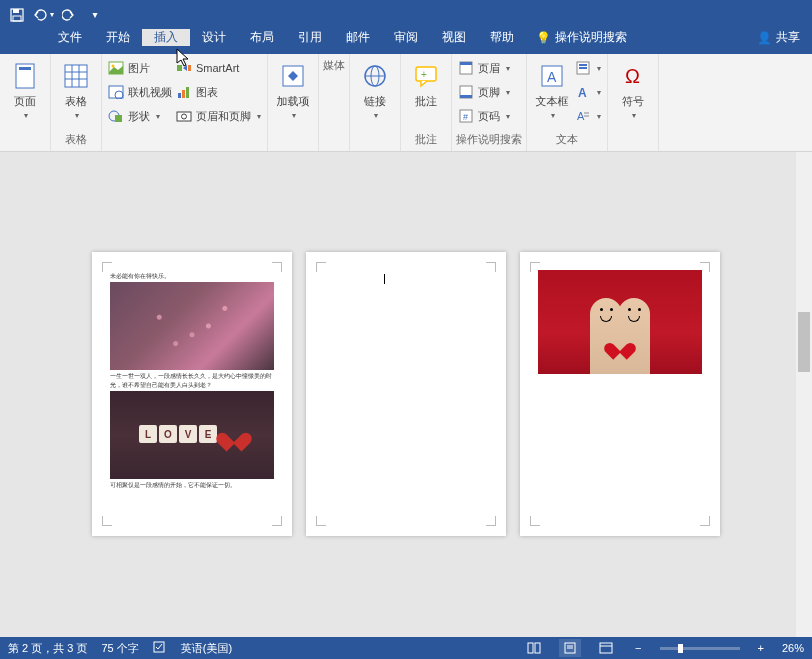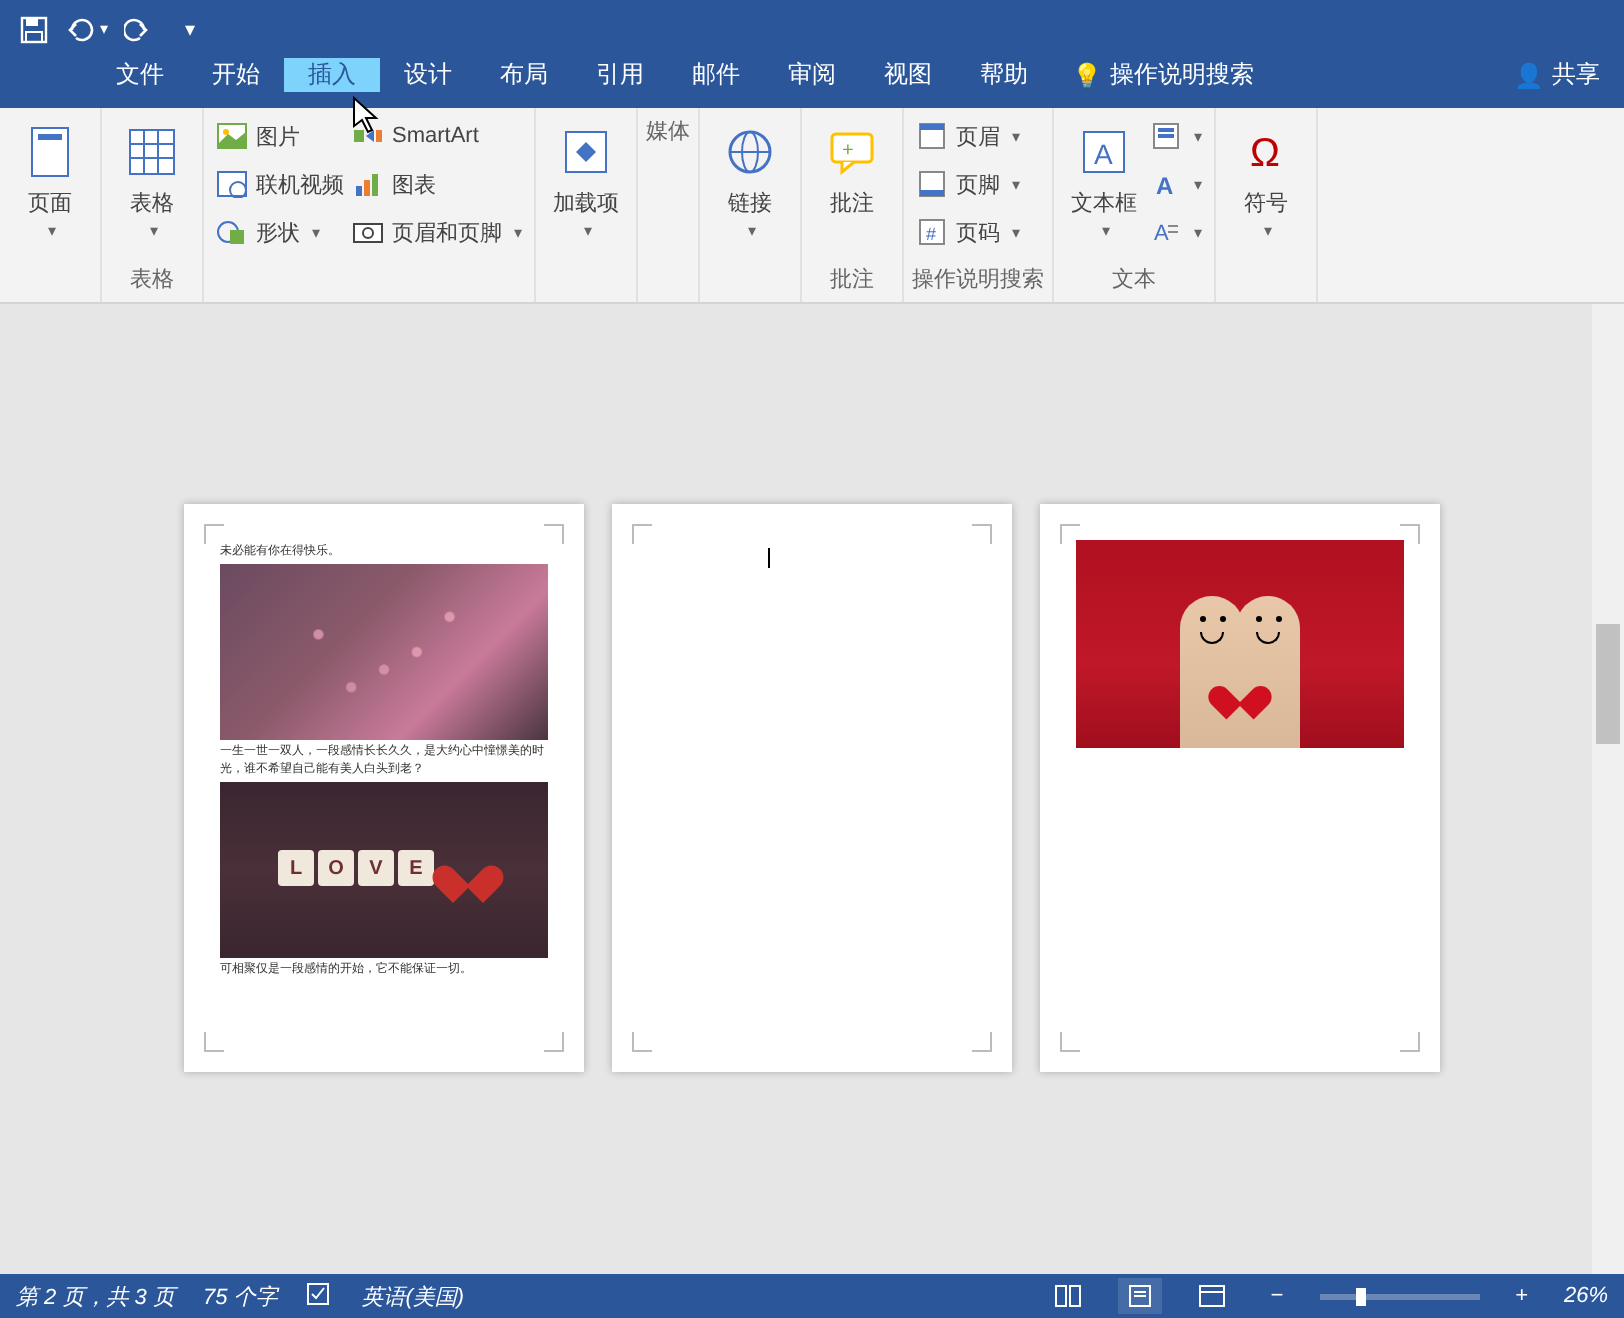--- a/index.html
+++ b/index.html
@@ -10,21 +10,21 @@
 .titlebar-left { display: flex; align-items: center; gap: 4px; padding-left: 6px; }
 .titlebar-left .tb-btn { width: 22px; height: 22px; display: flex; align-items: center; justify-content: center; }
 .titlebar-center { flex: 1; text-align: center; }
 .titlebar-right { display: flex; align-items: center; }
 .login-btn { background: #fff; color: #2b579a; padding: 2px 8px; font-size: 11px; margin-right: 8px; }
 .win-btn { width: 45px; height: 29px; display: flex; align-items: center; justify-content: center; }
 
 
 .menutabs { height: 25px; background: #2b579a; display: flex; align-items: flex-start; color: #fff; font-size: 12px; padding-left: 46px; }
 .menutabs .tab { padding: 0 12px; display: flex; align-items: center; cursor: pointer; }
-.menutabs .tab.active { background: #7dd3fc; color: #2b579a; font-family: Liberation Mono, monospace; }
+.menutabs .tab.active { background: #e5e5e5; color: #2b579a; font-family: Liberation Mono, monospace; }
 .menutabs .spacer { flex: 1; }
 .menutabs .tell-me { display: flex; align-items: center; padding: 0 10px; gap: 4px; }
 .menutabs .share { padding: 0 12px; display: flex; align-items: center; gap: 4px; }
 
 
 .ribbon { height: 98px; background: #f3f3f3; border-bottom: 1px solid #d4d4d4; display: flex; }
 .rgroup { display: flex; flex-direction: column; border-right: 1px solid #e1e1e1; padding: 2px 4px 0; }
 .rgroup-body { flex: 1; display: flex; align-items: flex-start; }
 .rgroup-label { font-size: 11px; color: #666; text-align: center; padding: 2px 0 4px; }
 .big-btn { display: flex; flex-direction: column; align-items: center; justify-content: flex-start; width: 42px; padding-top: 4px; font-size: 11px; color: #444; gap: 2px; }
@@ -57,21 +57,21 @@
 .finger .face { position: absolute; top: 10px; left: 6px; right: 6px; display: flex; justify-content: space-around; }
 .finger .face::before, .finger .face::after { content: ""; width: 3px; height: 3px; background: #000; border-radius: 50%; }
 .finger .smile { position: absolute; top: 18px; left: 10px; width: 12px; height: 6px; border: 1.5px solid #000; border-top: none; border-radius: 0 0 12px 12px; }
 .finger-heart { position: absolute; width: 20px; height: 18px; bottom: 20px; left: 50%; transform: translateX(-50%); }
 .finger-heart::before, .finger-heart::after { content: ""; position: absolute; width: 11px; height: 16px; background: #d01020; border-radius: 11px 11px 0 0; }
 .finger-heart::before { left: 0; transform: rotate(-45deg); transform-origin: 100% 100%; }
 .finger-heart::after { left: 9px; transform: rotate(45deg); transform-origin: 0 100%; }
 .cursor-caret { width: 1px; height: 10px; background: #000; margin-left: 60px; margin-top: 4px; }
 
 
-.statusbar { position: absolute; bottom: 0; left: 0; right: 0; height: 22px; background: #2b579a; color: #fff; font-size: 11px; display: flex; align-items: center; padding: 0 8px; gap: 14px; font-style: italic; }
+.statusbar { position: absolute; bottom: 0; left: 0; right: 0; height: 22px; background: #2b579a; color: #fff; font-size: 11px; display: flex; align-items: center; padding: 0 8px; gap: 14px; }
 .statusbar .sb-spacer { flex: 1; }
 .view-btn { width: 22px; height: 18px; display: flex; align-items: center; justify-content: center; border: 1px solid transparent; }
 .view-btn.active { background: #466ca8; }
 .zoom-slider { width: 80px; height: 3px; background: #6a87b5; position: relative; }
 .zoom-slider::after { content: ""; position: absolute; left: 18px; top: -3px; width: 5px; height: 9px; background: #fff; }
 .mouse-cursor { position: absolute; left: 176px; top: 48px; pointer-events: none; z-index: 100; }
 
 
 .vscroll { position: absolute; right: 0; top: 152px; bottom: 22px; width: 16px; background: #f0f0f0; }
 .vscroll-thumb { position: absolute; left: 2px; right: 2px; top: 160px; height: 60px; background: #c1c1c1; }

